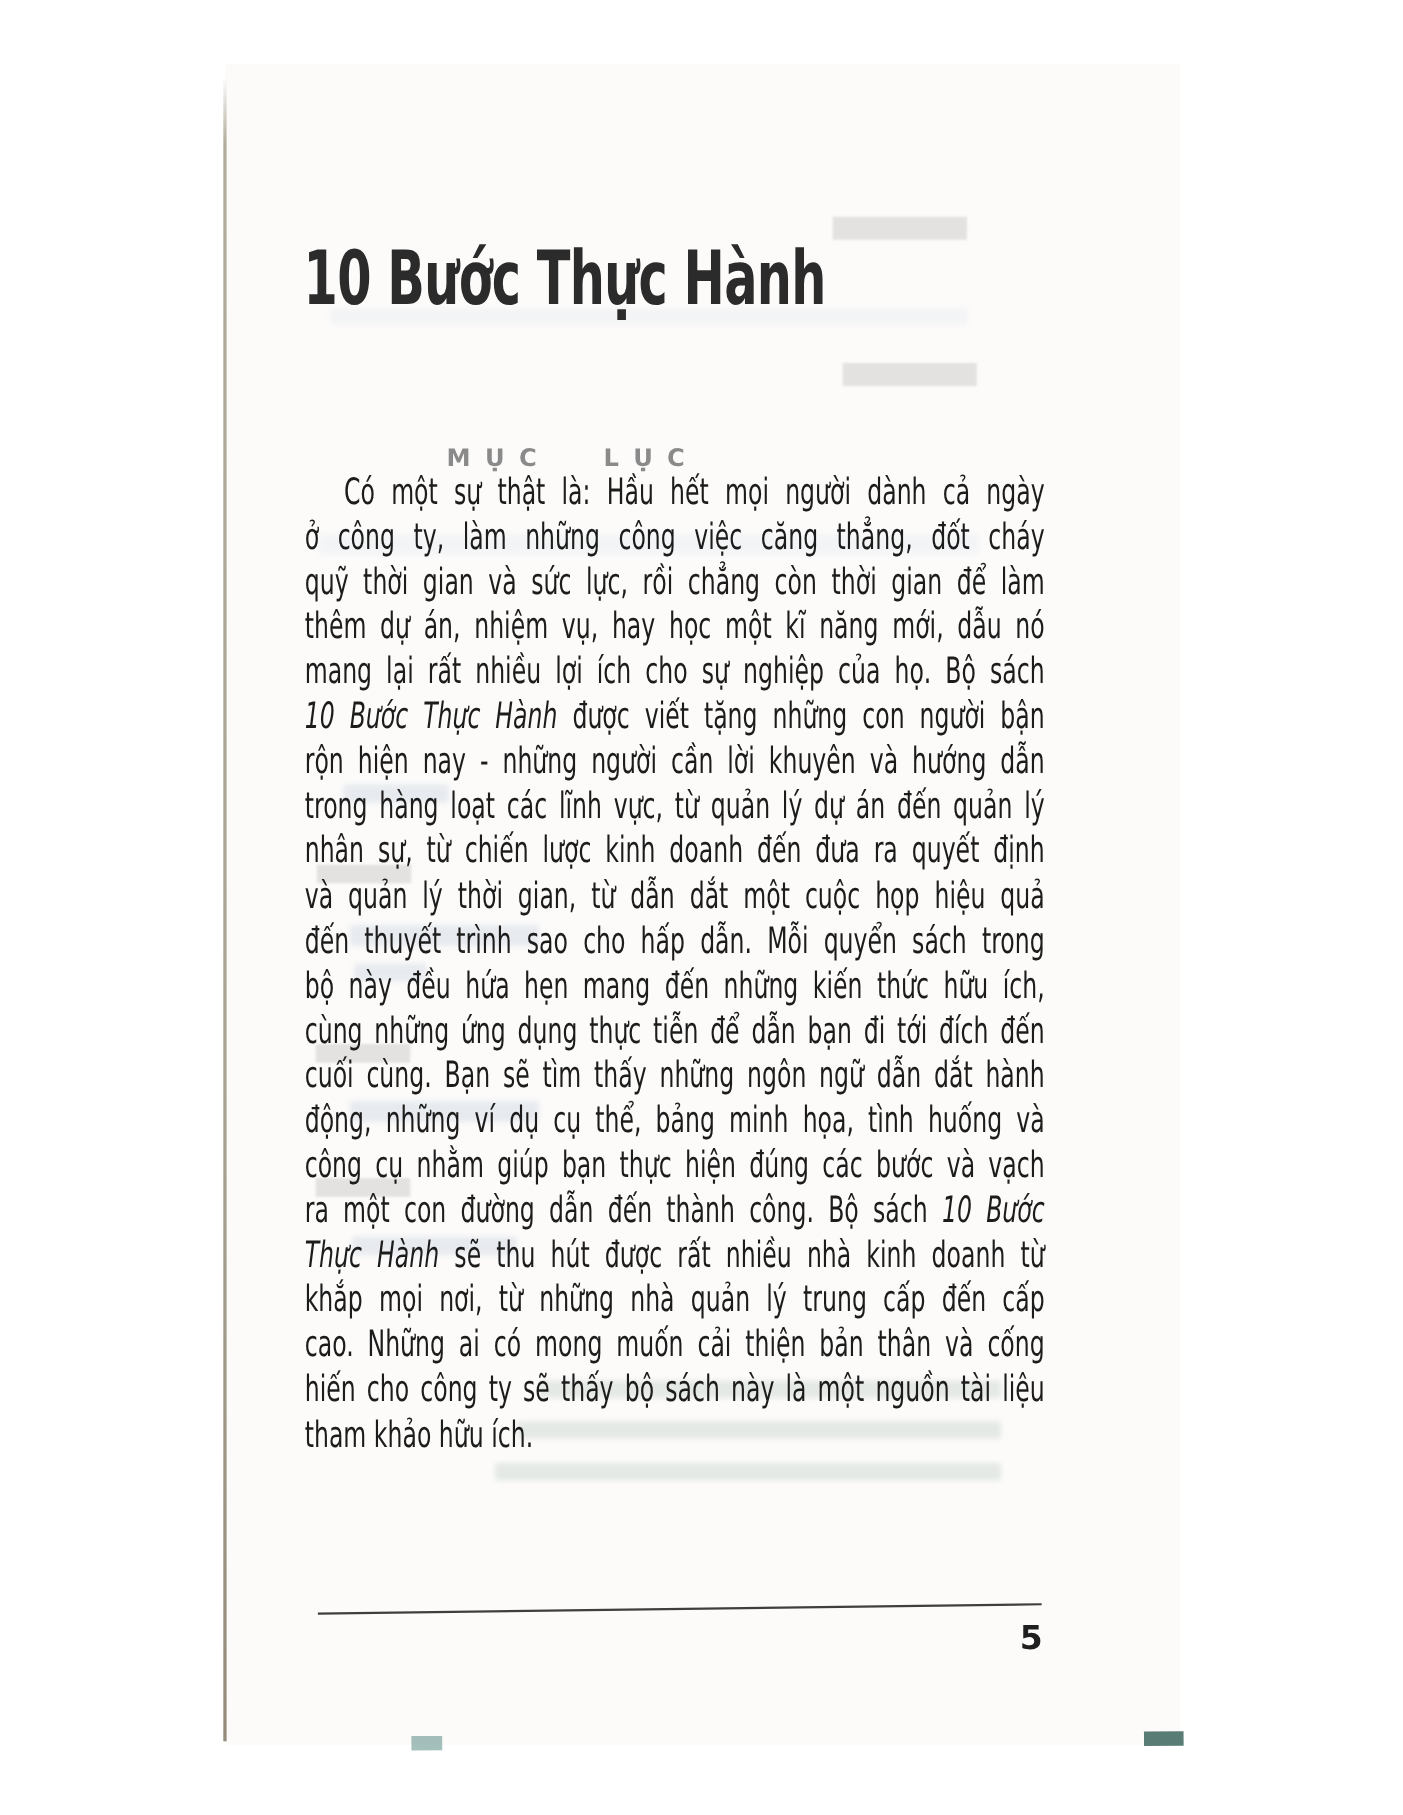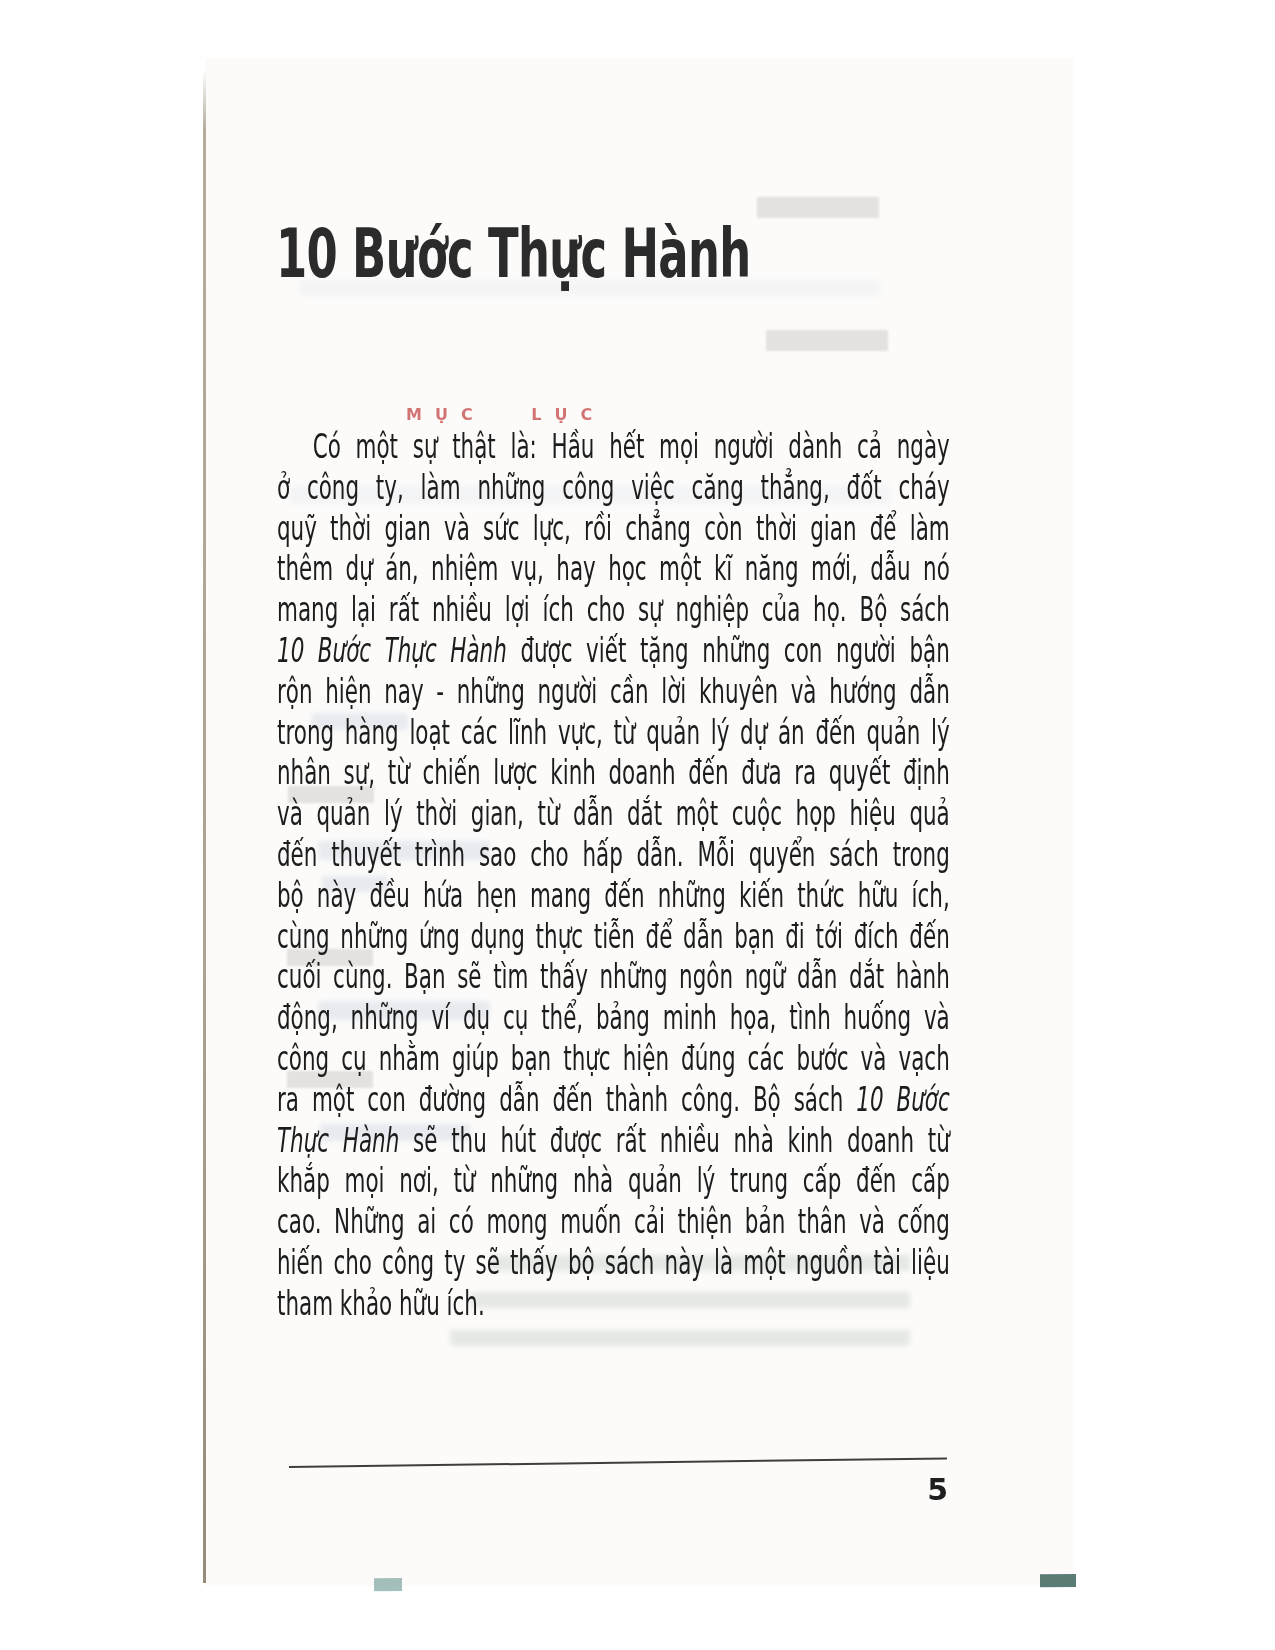--- a/index.html
+++ b/index.html
@@ -52,21 +52,21 @@
     position:absolute;left:898px;top:1472px;width:50px;
     text-align:right;font-size:30px;font-weight:bold;color:#1f1f1f;
   }
   
   .ghost-box{position:absolute;background:#cfcecb;opacity:.55;filter:blur(1px);}
   .ghost-bar{position:absolute;background:#c9d2de;opacity:.40;filter:blur(2.5px);border-radius:2px;}
   .ghost-bar.green{background:#b4c4bc;opacity:.32;}
   .ghost-bar.vfaint{opacity:.16;}
   #ghost-heading{
     position:absolute;left:406px;top:405px;
-    font-size:16px;font-weight:bold;color:#b91c1c;opacity:.6;
+    font-size:22px;font-weight:bold;color:#404040;opacity:.6;
     letter-spacing:13px;word-spacing:27px;filter:blur(.6px);white-space:nowrap;
   }
 </style>
 </head>
 <body>
 
 <div id="canvas">
 
   <div id="page"></div>
   <div id="page-left-edge"></div>

